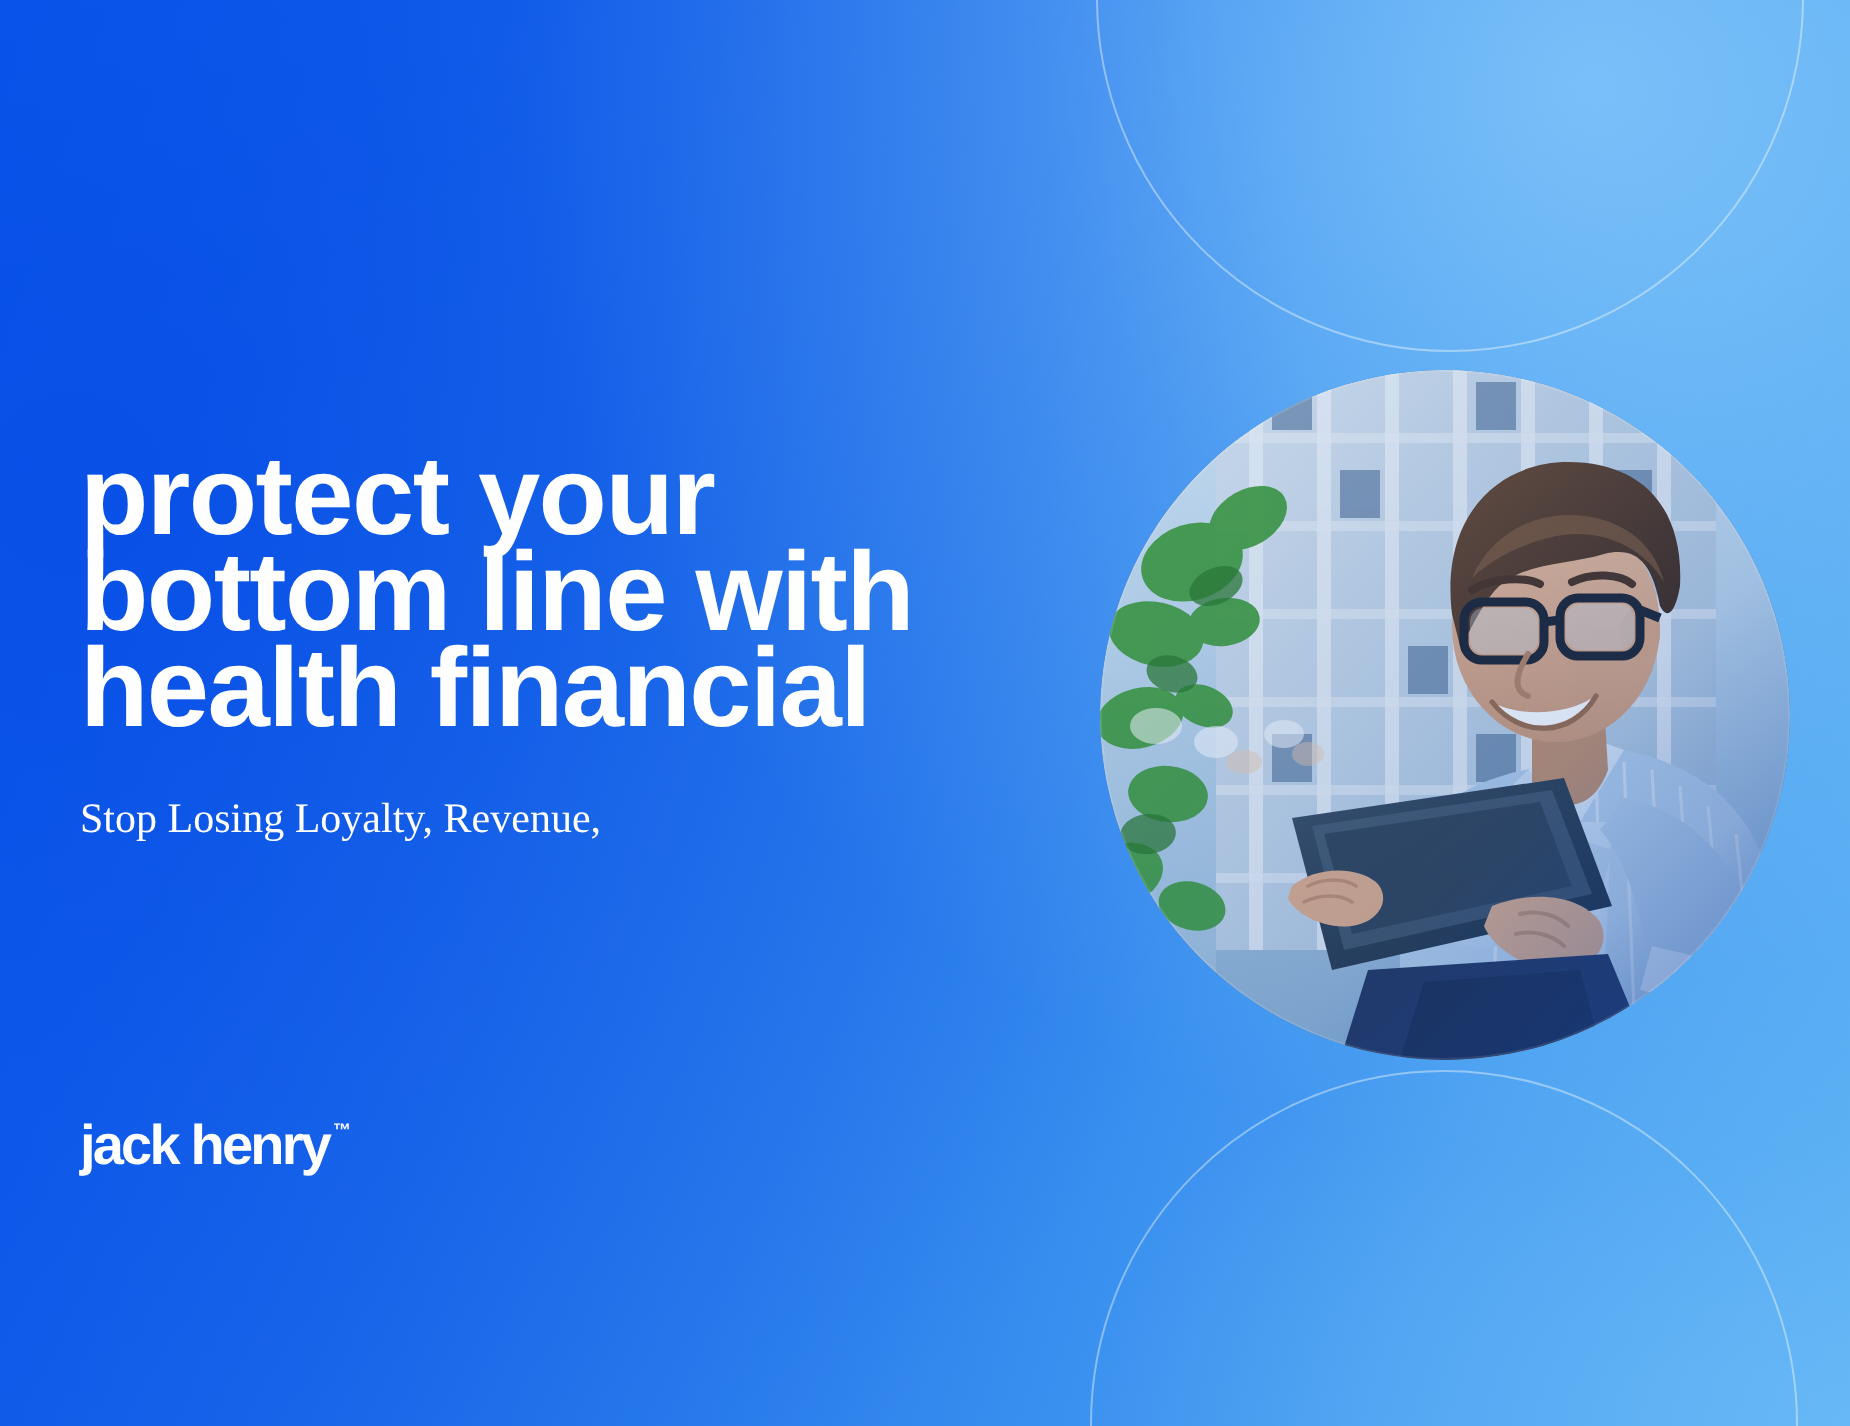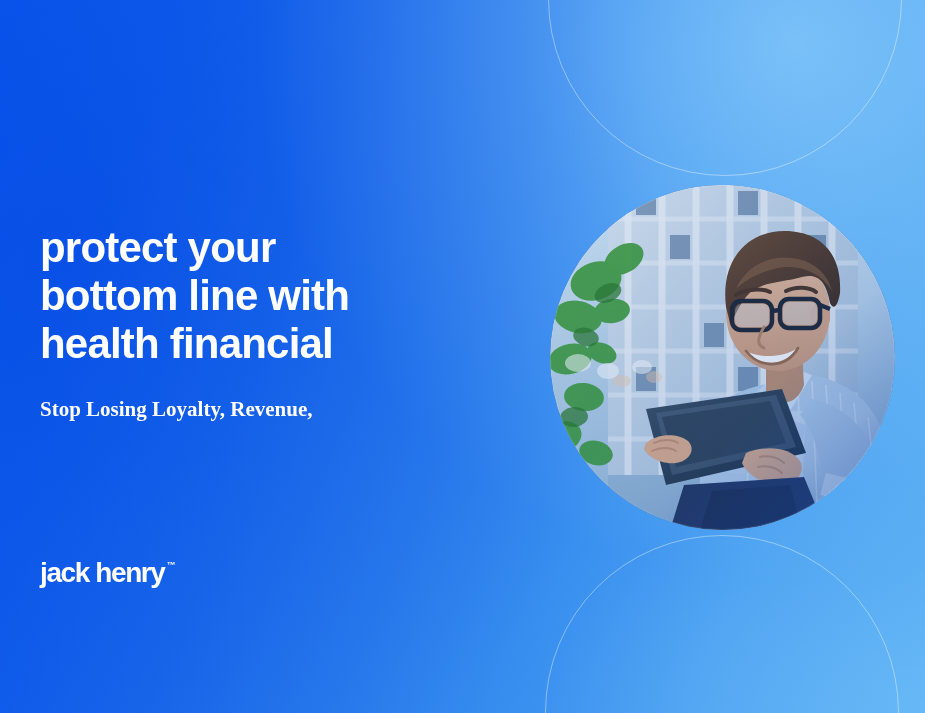--- a/index.html
+++ b/index.html
@@ -69,33 +69,33 @@
   
   .text-block {
     position: absolute;
     left: 40px;
     top: 224px;
     width: 450px;
   }
   .headline {
     margin: 0;
     color: #ffffff;
-    font-size: 42px;
+    font-size: 56px;
     font-weight: 700;
     line-height: 48px;
     letter-spacing: -0.8px;
   }
   .headline .hl-line { display: block; white-space: nowrap; }
 
   .subtitle {
     margin: 27px 0 0 0;
     color: #ffffff;
     font-family: "Liberation Serif", serif;
     font-size: 21px;
-    font-weight: 700;
+    font-weight: 400;
     line-height: 29px;
   }
   .subtitle .sub-line { display: block; white-space: nowrap; }
 
   .logo {
     position: absolute;
     left: 40px;
     top: 556px;
     display: flex;
     align-items: flex-start;

